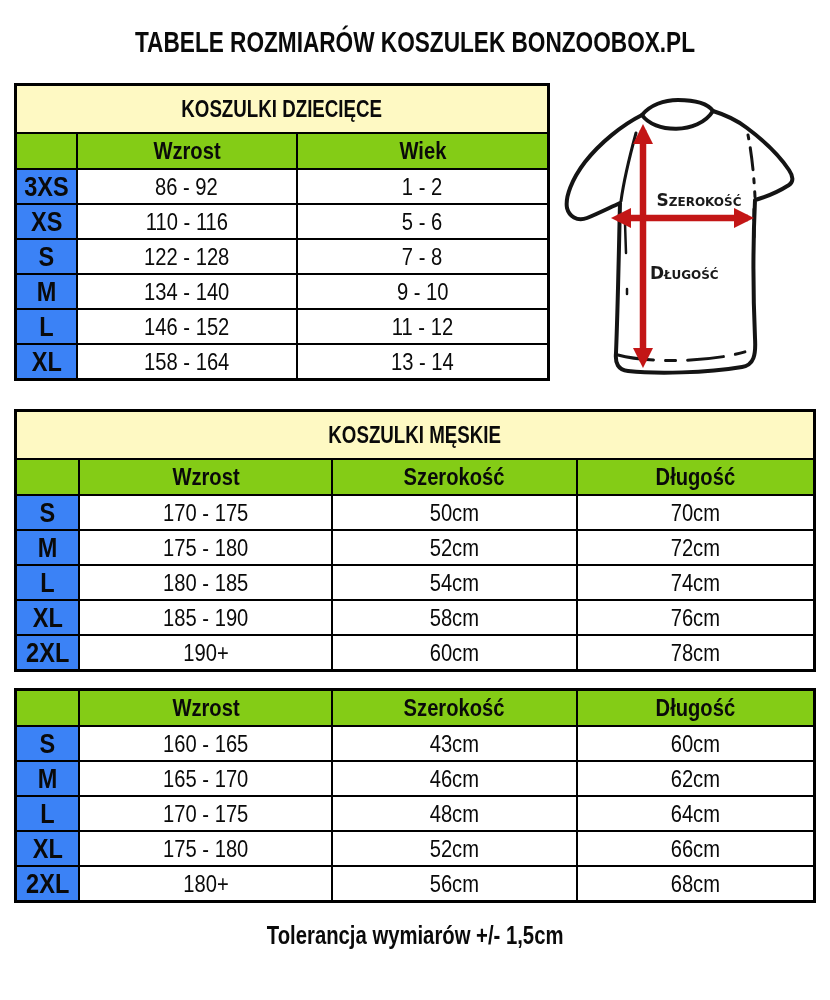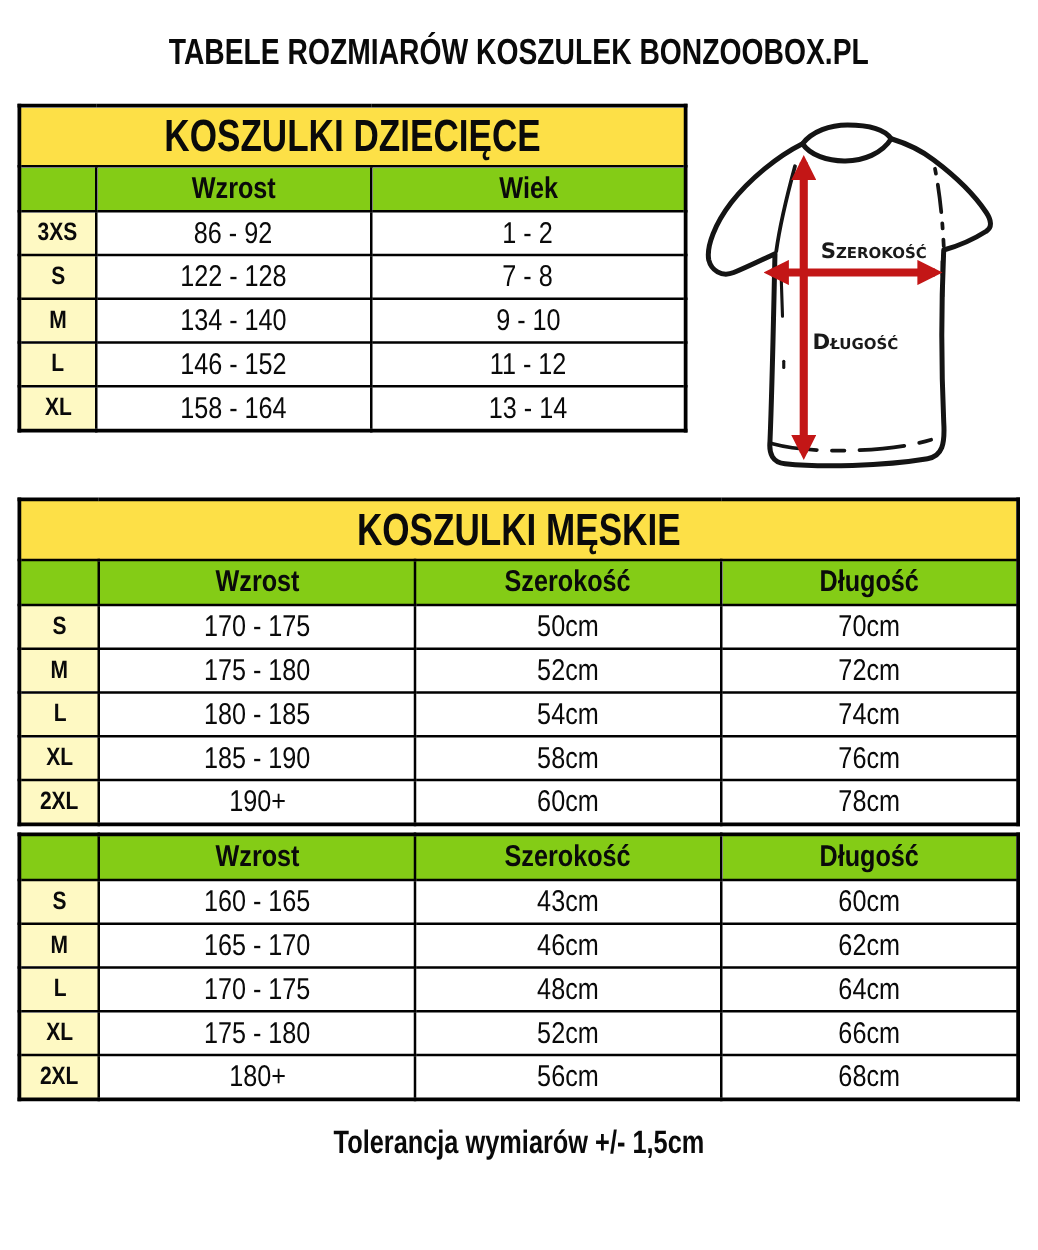--- a/index.html
+++ b/index.html
@@ -38,36 +38,36 @@
   }
   table.size-table th, table.size-table td {
     border:2px solid #000;
     text-align:center;
     vertical-align:middle;
     padding:0;
     overflow:hidden;
   }
   th.tbl-title {
     height:46px;
-    background:#fde047;
-    font-size:36px;
+    background:#fef9c3;
+    font-size:24px;
     font-weight:bold;
     border-bottom:3px solid #000;
   }
   th.col-h {
     height:34px;
     background:#84cc16;
     font-size:24px;
     font-weight:bold;
     border-bottom:3px solid #000;
   }
   td.val-cell { height:33px; font-size:24px; font-weight:normal; background:#fff; }
-  td.size-cell { height:33px; font-size:20px; font-weight:bold; background:#fef9c3; }
-
-  .mid-table { margin-top:5px; }
+  td.size-cell { height:33px; font-size:28px; font-weight:bold; background:#3b82f6; }
+
+  .mid-table { margin-top:16px; }
 
   .footer-note {
     margin-top:17px;
     text-align:center;
     font-size:26px;
     font-weight:bold;
   }
 
   .tee-label {
     font-family:"DejaVu Sans", sans-serif;
@@ -100,20 +100,25 @@
               <th class="col-h"><span class="cnd2"></span></th>
               <th class="col-h"><span class="cnd2">Wzrost</span></th>
               <th class="col-h"><span class="cnd2">Wiek</span></th>
             </tr>
           </thead>
           <tbody>
             <tr>
               <td class="size-cell"><span class="cnd2">3XS</span></td>
               <td class="val-cell"><span class="cnd2">86 - 92</span></td>
               <td class="val-cell"><span class="cnd2">1 - 2</span></td>
+            </tr>
+            <tr>
+              <td class="size-cell"><span class="cnd2">XS</span></td>
+              <td class="val-cell"><span class="cnd2">110 - 116</span></td>
+              <td class="val-cell"><span class="cnd2">5 - 6</span></td>
             </tr>
             <tr>
               <td class="size-cell"><span class="cnd2">S</span></td>
               <td class="val-cell"><span class="cnd2">122 - 128</span></td>
               <td class="val-cell"><span class="cnd2">7 - 8</span></td>
             </tr>
             <tr>
               <td class="size-cell"><span class="cnd2">M</span></td>
               <td class="val-cell"><span class="cnd2">134 - 140</span></td>
               <td class="val-cell"><span class="cnd2">9 - 10</span></td>

